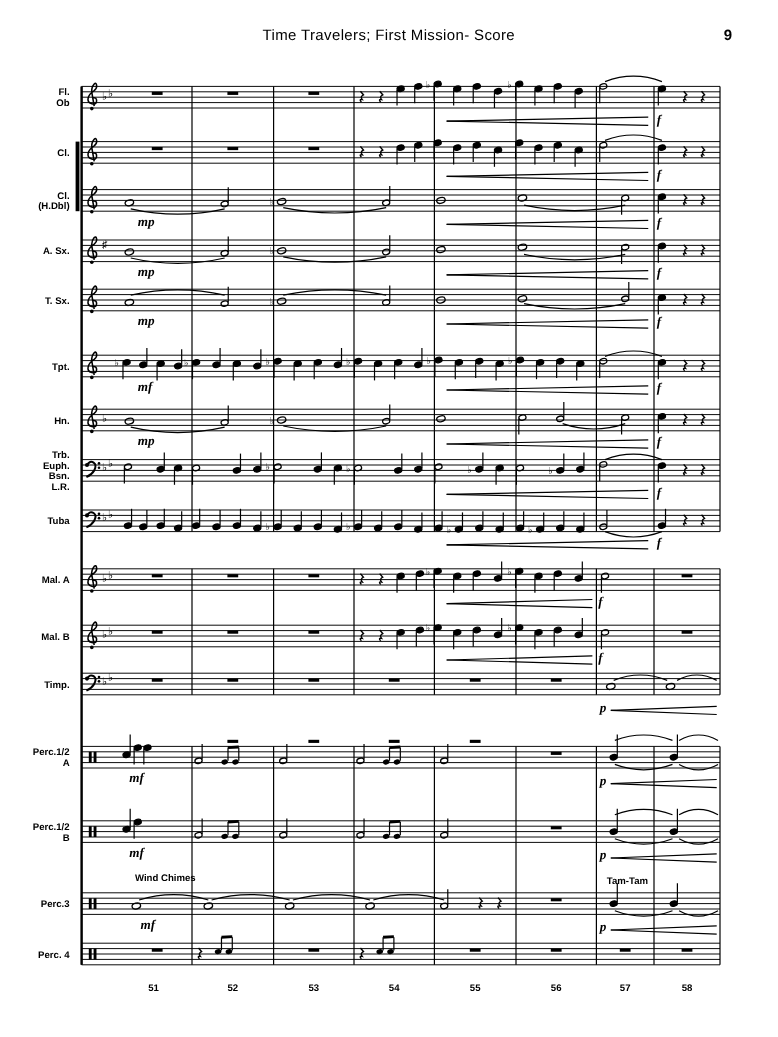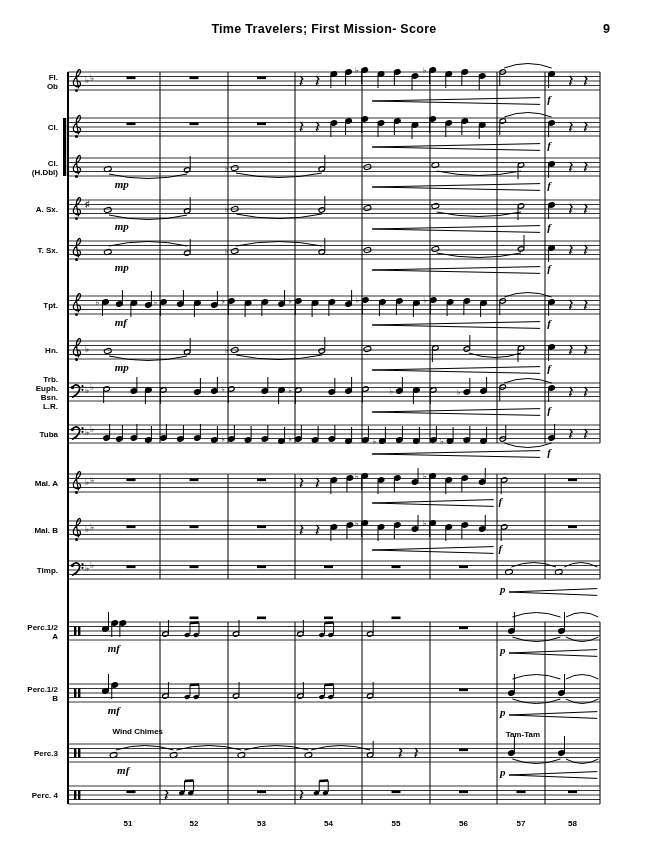--- a/index.html
+++ b/index.html
@@ -1,19 +1,19 @@
 <!DOCTYPE html>
 <html><head>
 <meta charset="utf-8">
 <style>
   html,body{margin:0;padding:0;background:#e8e8e8;}
   #page{position:relative;width:648px;height:864px;background:#ffffff;margin:0 auto;
         font-family:"Liberation Sans",sans-serif;color:#000;overflow:hidden;}
   #hdr-title{position:absolute;top:22px;left:0;width:648px;text-align:center;
-        font-size:12.5px;font-weight:bold;letter-spacing:.3px;}
+        font-size:12.5px;font-weight:normal;letter-spacing:.3px;}
   #hdr-page{position:absolute;top:22px;right:38px;font-size:12.5px;font-weight:bold;}
   svg{position:absolute;left:0;top:0;}
   .dyn{font-family:"Liberation Serif",serif;font-style:italic;font-weight:bold;font-size:11px;}
   .anno{font-size:8px;font-weight:bold;}
   .mnum{font-size:8px;font-weight:bold;}
   .ilabel{font-size:8px;font-weight:bold;}
 </style>
 </head>
 <body>
 

